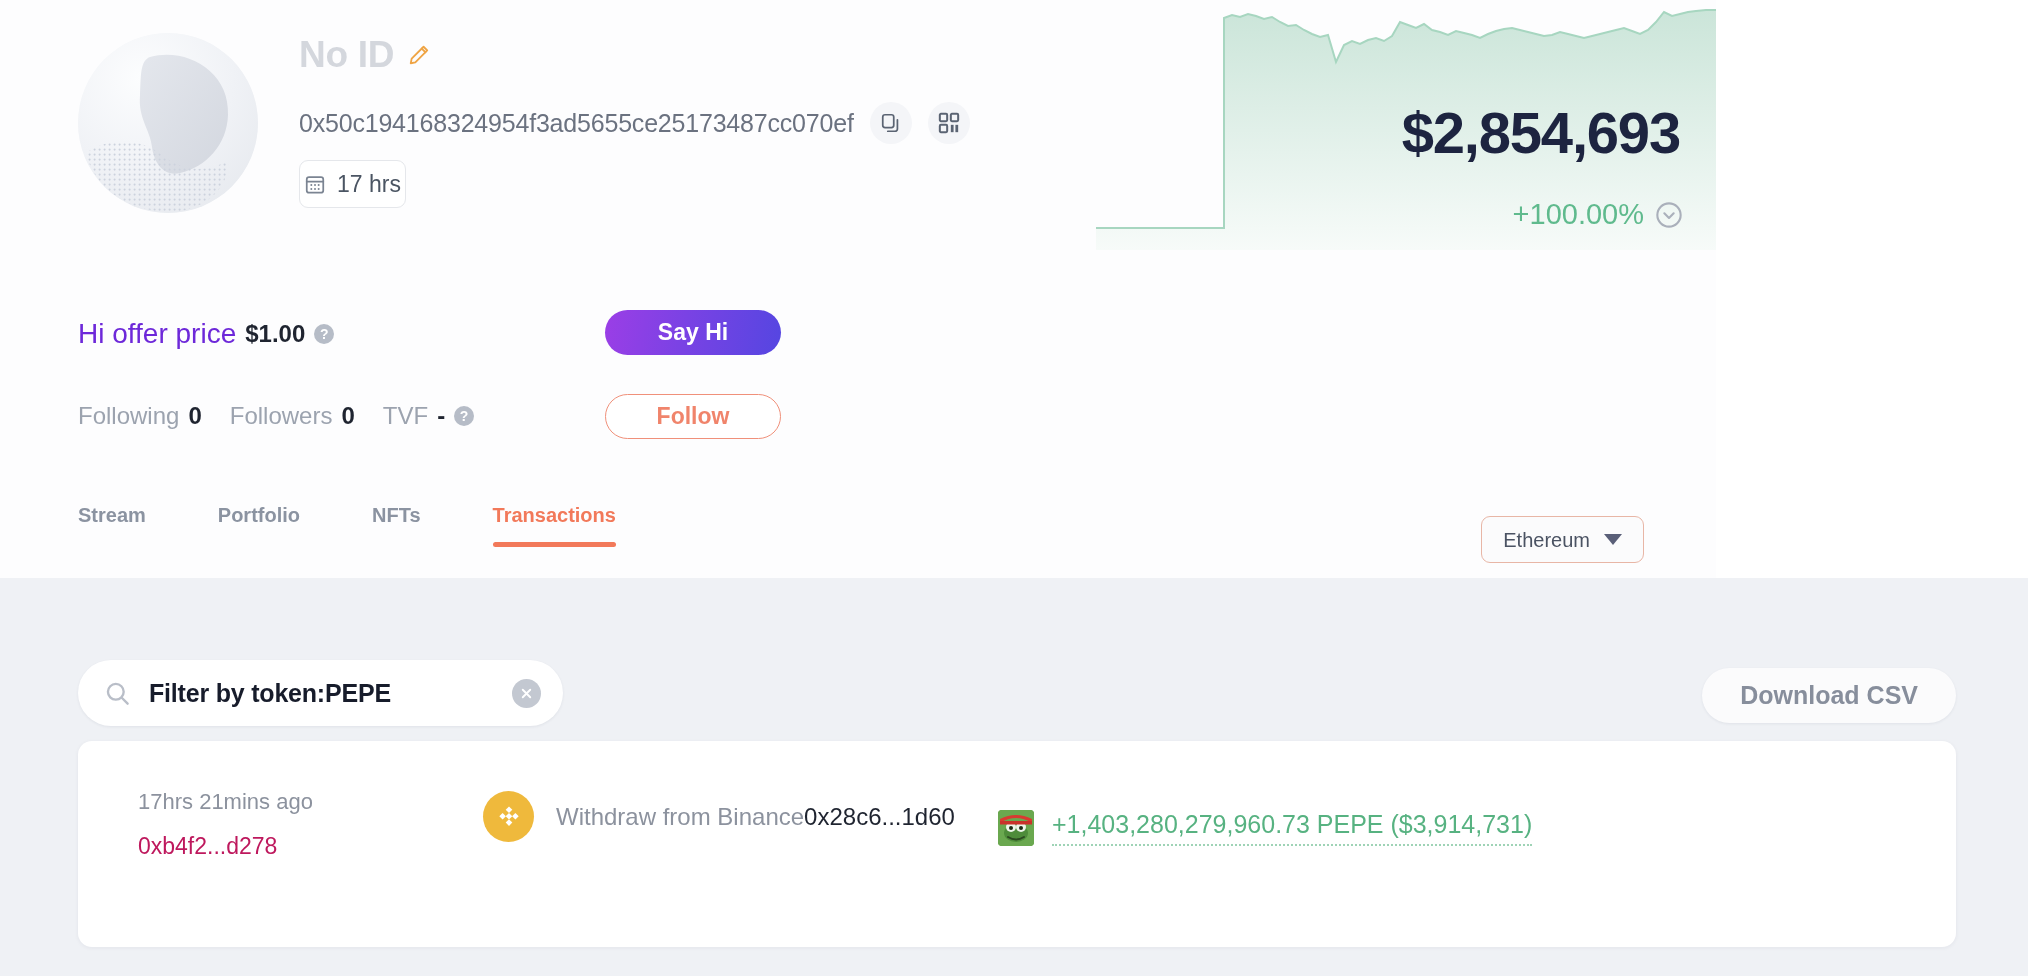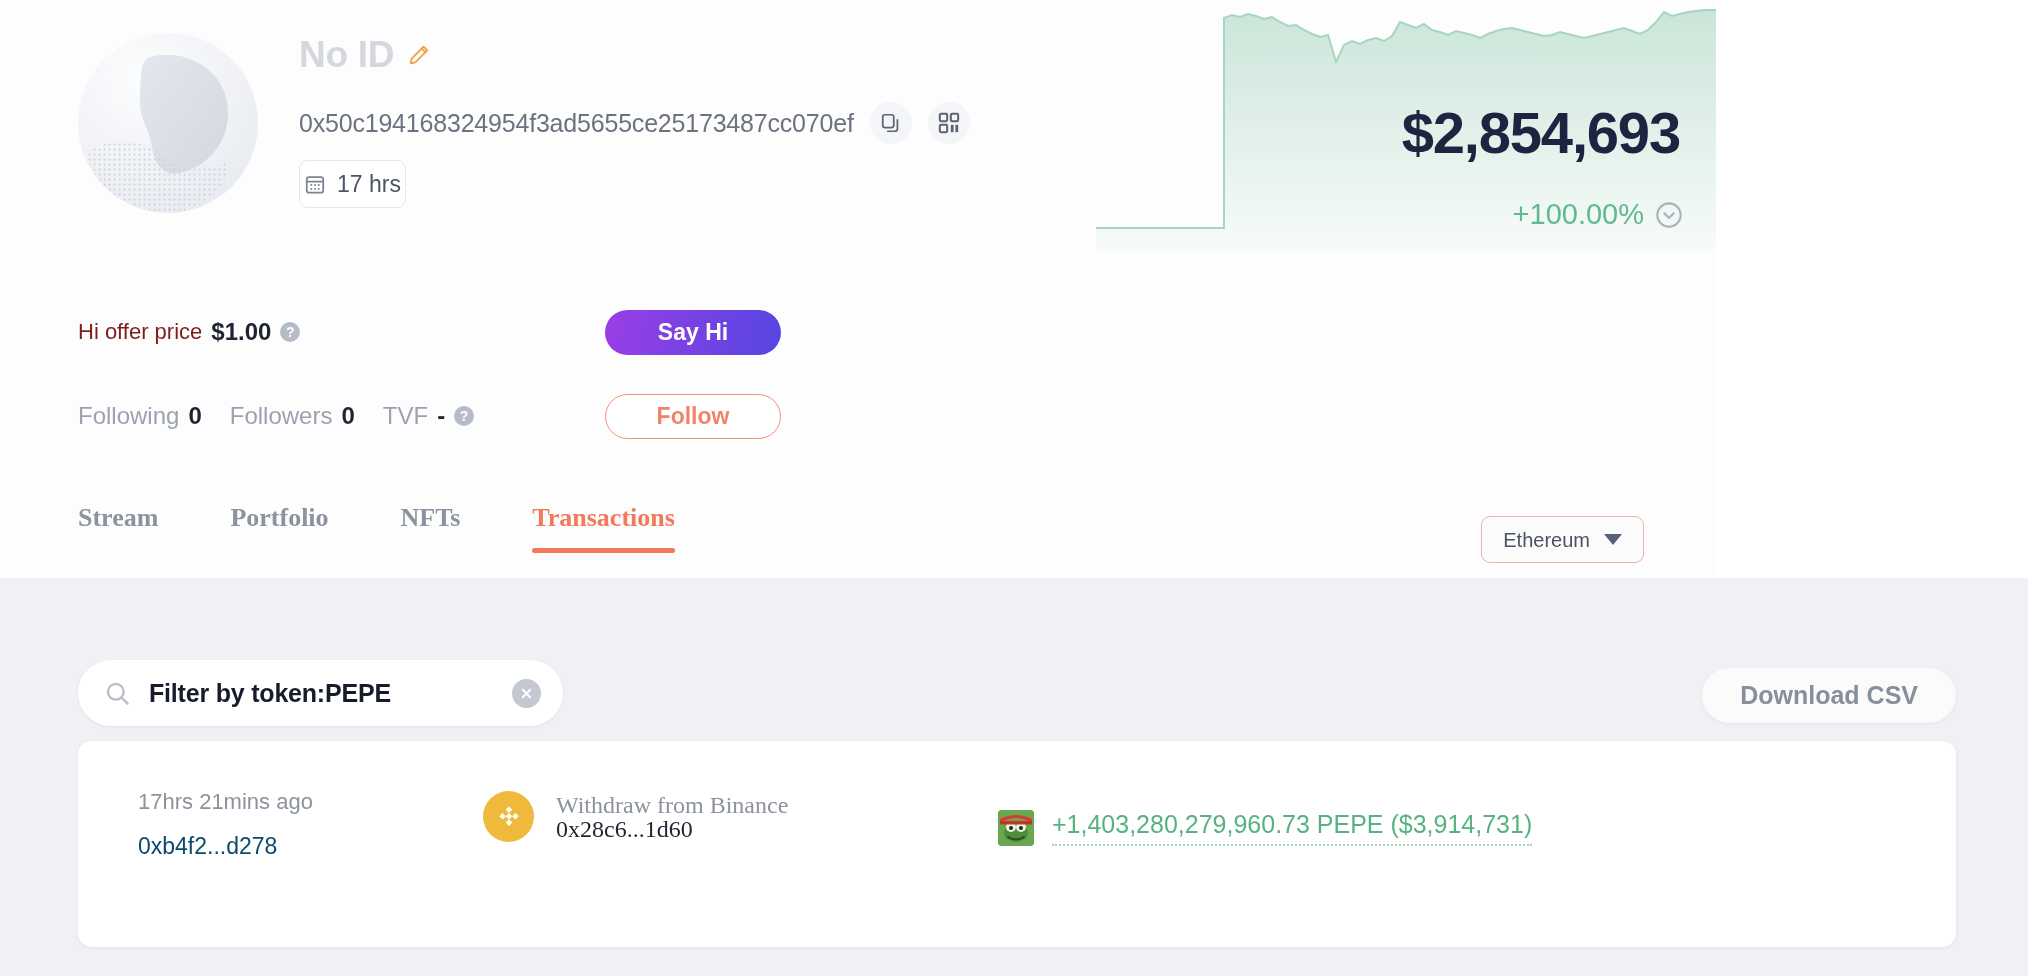--- a/index.html
+++ b/index.html
@@ -90,21 +90,21 @@
     color: #4b5563;
     line-height: 1;
   }
 
   
   .offer-row {
     position: absolute;
     left: 78px; top: 320px;
     display: flex; align-items: center; gap: 9px;
   }
-  .offer-label { font-size: 22px; color: #7f1d1d; line-height: 1; }
+  .offer-label { font-size: 28px; color: #6d28d9; line-height: 1; }
   .offer-value { font-size: 24px; color: #1f2430; font-weight: 700; line-height: 1; }
 
   .stats-row {
     position: absolute;
     left: 78px; top: 404px;
     display: flex; align-items: center; gap: 28px;
   }
   .stat { display: flex; align-items: center; gap: 9px; }
   .stat-label { font-size: 24px; color: #9ca3af; line-height: 1; }
   .stat-value { font-size: 24px; color: #1f2430; font-weight: 700; line-height: 1; }
@@ -182,29 +182,28 @@
   .chev-btn { display: block; width: 28px; height: 28px; cursor: pointer; }
 
   
   .tabs {
     position: absolute;
     left: 78px; top: 505px;
     display: flex; align-items: flex-start; gap: 0;
   }
   .tab {
     position: relative;
-    font-size: 26px;
+    font-size: 20px;
     font-weight: 700;
     color: #8b93a1;
     padding: 0 0 22px 0;
     margin-right: 72px;
     cursor: pointer;
     line-height: 1;
     white-space: nowrap;
-    font-family: Liberation Serif, serif;
   }
   .tab.active { color: #f2795a; }
   .tab.active::after {
     content: "";
     position: absolute;
     left: 0; right: 0; bottom: 0;
     height: 5px;
     background: #f2795a;
     border-radius: 3px;
   }
@@ -299,35 +298,35 @@
     left: 0; top: 0;
     width: 100%; height: 206px;
     display: flex; align-items: center;
   }
   .tx-time-col {
     position: absolute;
     left: 60px; top: 50px;
     display: flex; flex-direction: column; gap: 22px;
   }
   .tx-time { font-size: 22px; color: #8c929e; line-height: 1; }
-  .tx-hash { font-size: 23px; color: #0c4a6e; line-height: 1; cursor: pointer; }
+  .tx-hash { font-size: 23px; color: #be185d; line-height: 1; cursor: pointer; }
 
   .tx-mid {
     position: absolute;
     left: 405px; top: 50px;
     display: flex; align-items: center; gap: 22px;
   }
   .bnb-icon {
     width: 51px; height: 51px;
     border-radius: 50%;
     background: #efb93c;
     display: flex; align-items: center; justify-content: center;
     flex-shrink: 0;
   }
-  .tx-mid-text { display: flex; flex-direction: column; gap: 0; font-family: Liberation Serif, serif; }
+  .tx-mid-text { display: flex; flex-direction: row; gap: 0; }
   .tx-action { font-size: 24px; color: #8c929e; line-height: 1; }
   .tx-addr { font-size: 24px; color: #1f2430; line-height: 1; cursor: pointer; }
 
   .tx-amount-wrap {
     position: absolute;
     left: 920px; top: 68px;
     display: flex; align-items: center; gap: 18px;
   }
   .pepe-icon {
     width: 36px; height: 36px;

